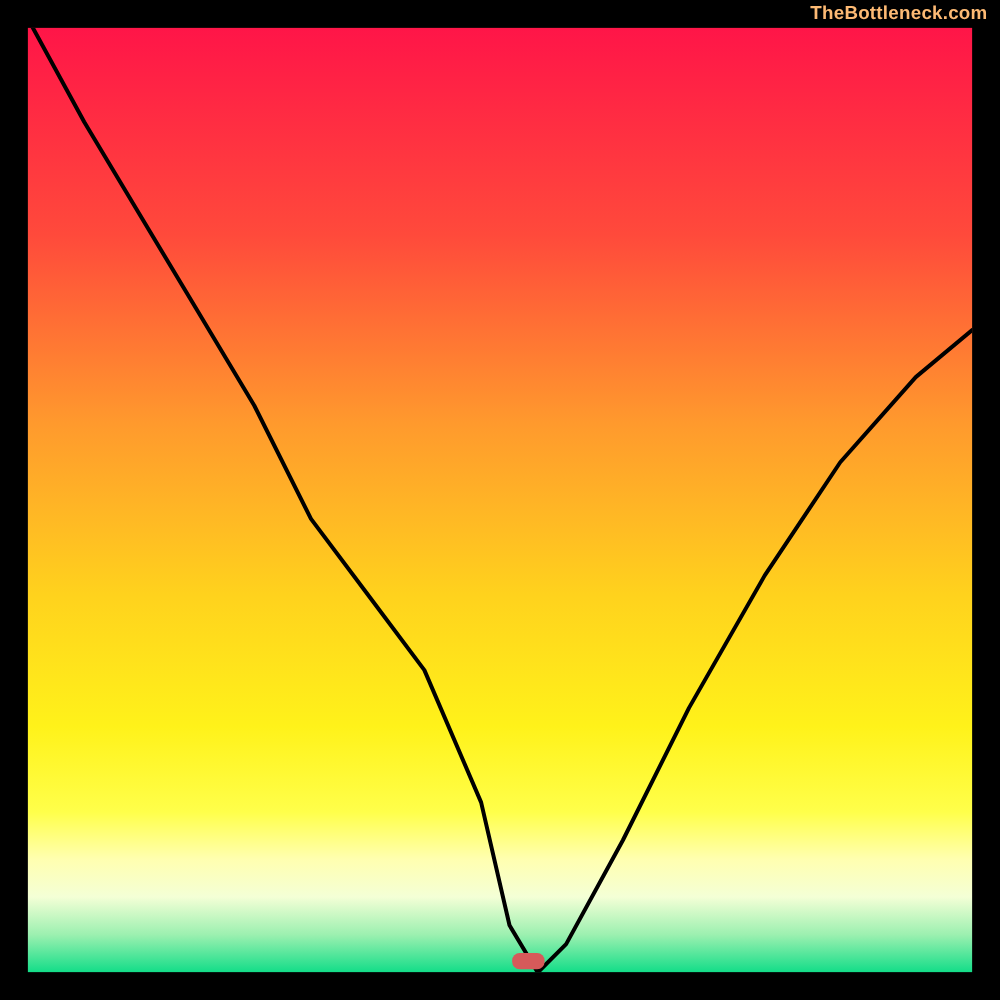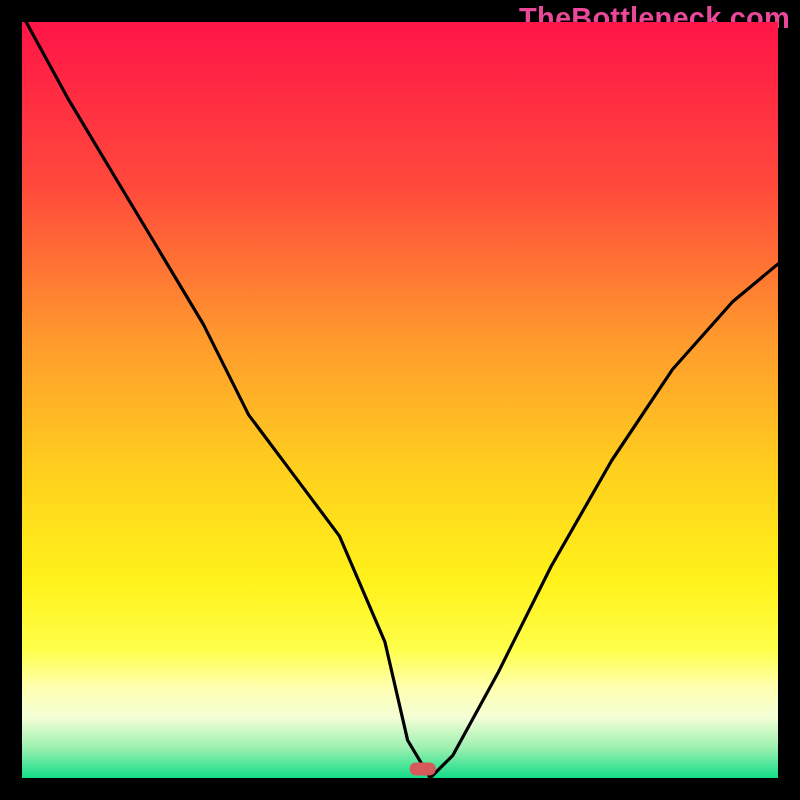--- a/index.html
+++ b/index.html
@@ -13,23 +13,23 @@
   .frame {
     position: relative;
     width: 800px;
     height: 800px;
     background: #000;
   }
   .watermark {
     position: absolute;
     top: 2px;
     right: 10px;
-    color: #ec4899;
+    color: #fdba74;
     font-family: Arial, Helvetica, sans-serif;
-    font-size: 29px;
+    font-size: 15px;
     font-weight: 600;
     letter-spacing: 0.2px;
     pointer-events: none;
   }
   .plot {
     position: absolute;
     left: 22px;
     top: 22px;
     width: 756px;
     height: 756px;

